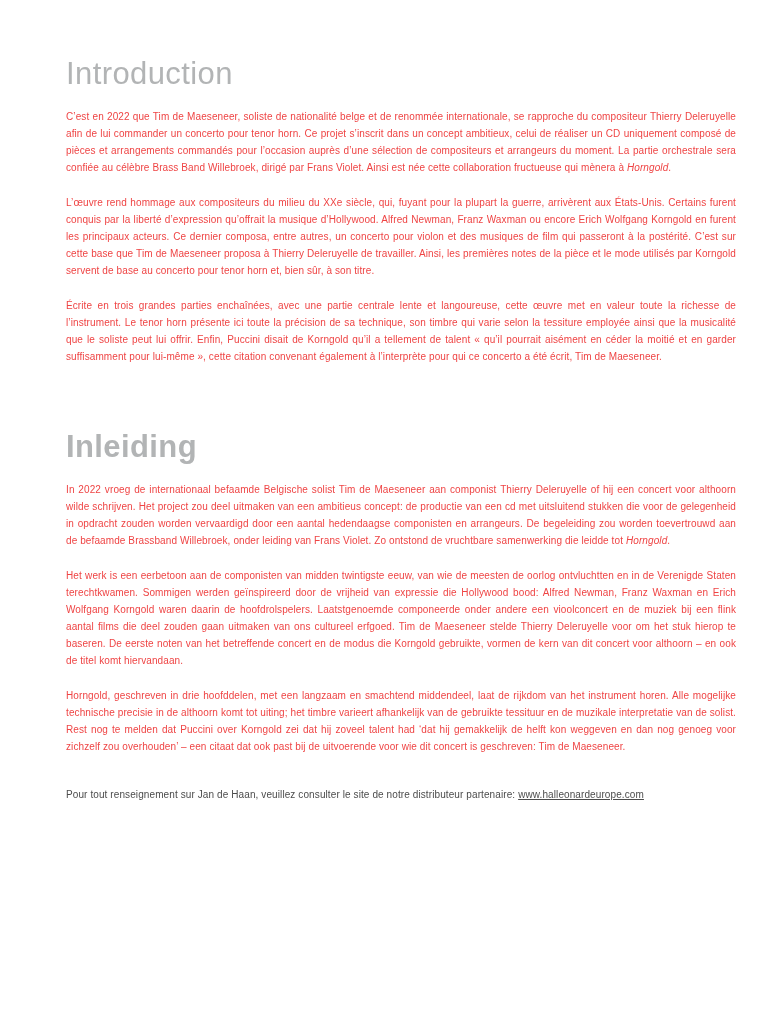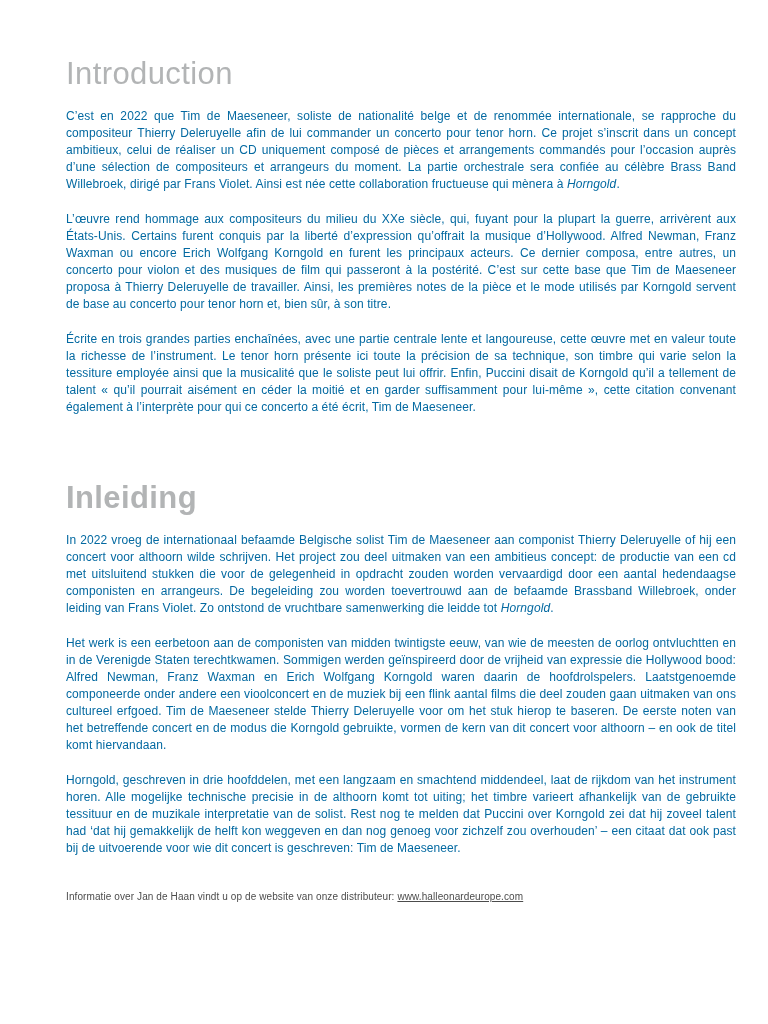--- a/index.html
+++ b/index.html
@@ -27,23 +27,23 @@
     font-weight: 300;
     letter-spacing: 0.4px;
     color: #b2b4b5;
   }
   h1.section-heading.second {
     margin-top: 64px;
     font-weight: bold;
   }
   p.body-par {
     margin: 0 0 18px 0;
-    font-size: 12px;
+    font-size: 10px;
     line-height: 17px;
-    color: #0369a1;
+    color: #ef4444;
     text-align: justify;
     letter-spacing: 0.1px;
   }
   p.body-par em {
     font-style: italic;
   }
   footer.page-footer {
     margin-top: 34px;
   }
   p.footer-line {
@@ -79,17 +79,17 @@
       <h1 class="section-heading second">Inleiding</h1>
 
       <p class="body-par"><span>In 2022 vroeg de internationaal befaamde Belgische solist Tim de Maeseneer aan componist Thierry Deleruyelle of hij een concert voor althoorn wilde schrijven. Het project zou deel uitmaken van een ambitieus concept: de productie van een cd met uitsluitend stukken die voor de gelegenheid in opdracht zouden worden vervaardigd door een aantal hedendaagse componisten en arrangeurs. De begeleiding zou worden toevertrouwd aan de befaamde Brassband Willebroek, onder leiding van Frans Violet. Zo ontstond de vruchtbare samenwerking die leidde tot </span><em>Horngold</em><span>.</span></p>
 
       <p class="body-par">Het werk is een eerbetoon aan de componisten van midden twintigste eeuw, van wie de meesten de oorlog ontvluchtten en in de Verenigde Staten terechtkwamen. Sommigen werden geïnspireerd door de vrijheid van expressie die Hollywood bood: Alfred Newman, Franz Waxman en Erich Wolfgang Korngold waren daarin de hoofdrolspelers. Laatstgenoemde componeerde onder andere een vioolconcert en de muziek bij een flink aantal films die deel zouden gaan uitmaken van ons cultureel erfgoed. Tim de Maeseneer stelde Thierry Deleruyelle voor om het stuk hierop te baseren. De eerste noten van het betreffende concert en de modus die Korngold gebruikte, vormen de kern van dit concert voor althoorn – en ook de titel komt hiervandaan.</p>
 
       <p class="body-par">Horngold, geschreven in drie hoofddelen, met een langzaam en smachtend middendeel, laat de rijkdom van het instrument horen. Alle mogelijke technische precisie in de althoorn komt tot uiting; het timbre varieert afhankelijk van de gebruikte tessituur en de muzikale interpretatie van de solist. Rest nog te melden dat Puccini over Korngold zei dat hij zoveel talent had ‘dat hij gemakkelijk de helft kon weggeven en dan nog genoeg voor zichzelf zou overhouden’ – een citaat dat ook past bij de uitvoerende voor wie dit concert is geschreven: Tim de Maeseneer.</p>
     </section>
 
     <footer class="page-footer">
-      <p class="footer-line"><span>Informatie over Jan de Haan vindt u op de website van onze distributeur: </span><a class="footer-link">www.halleonardeurope.com</a></p>
+      <p class="footer-line"><span>Pour tout renseignement sur Jan de Haan, veuillez consulter le site de notre distributeur partenaire: </span><a class="footer-link">www.halleonardeurope.com</a></p>
     </footer>
 
   </div>
 </div>
 
 </body></html>

